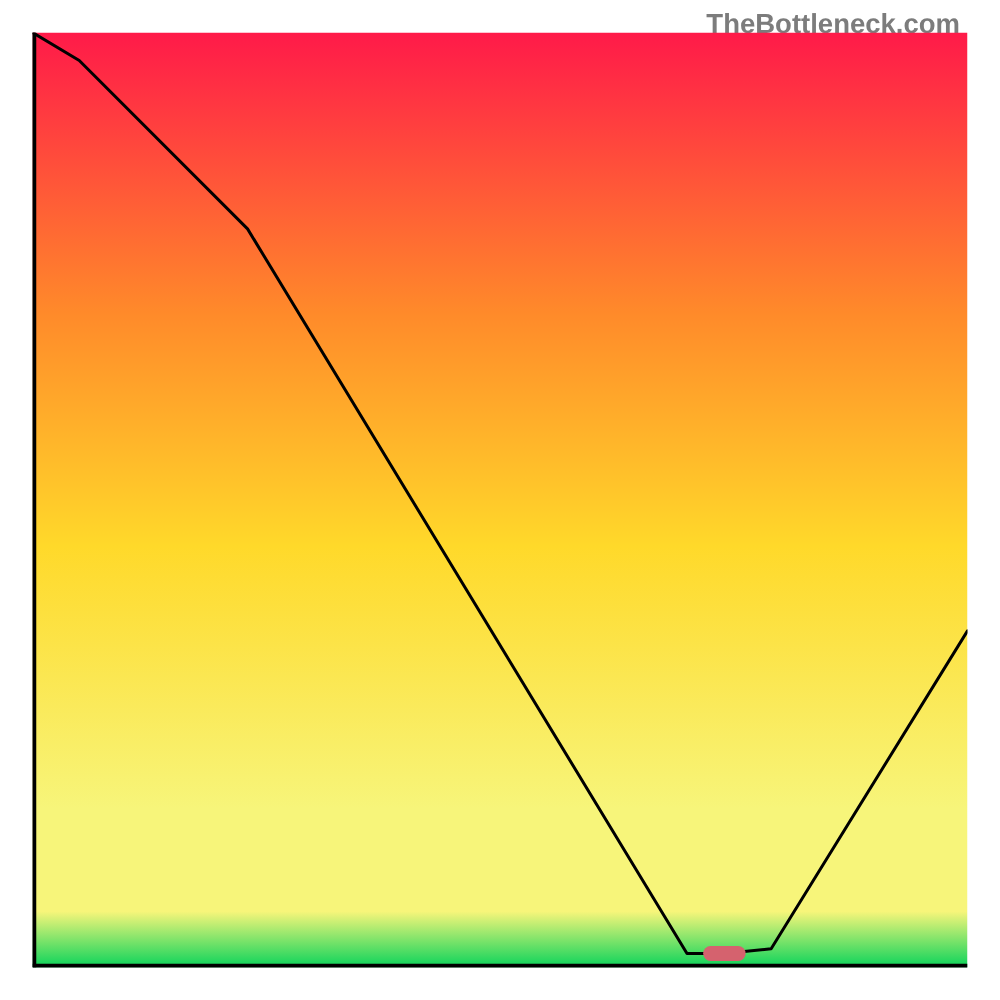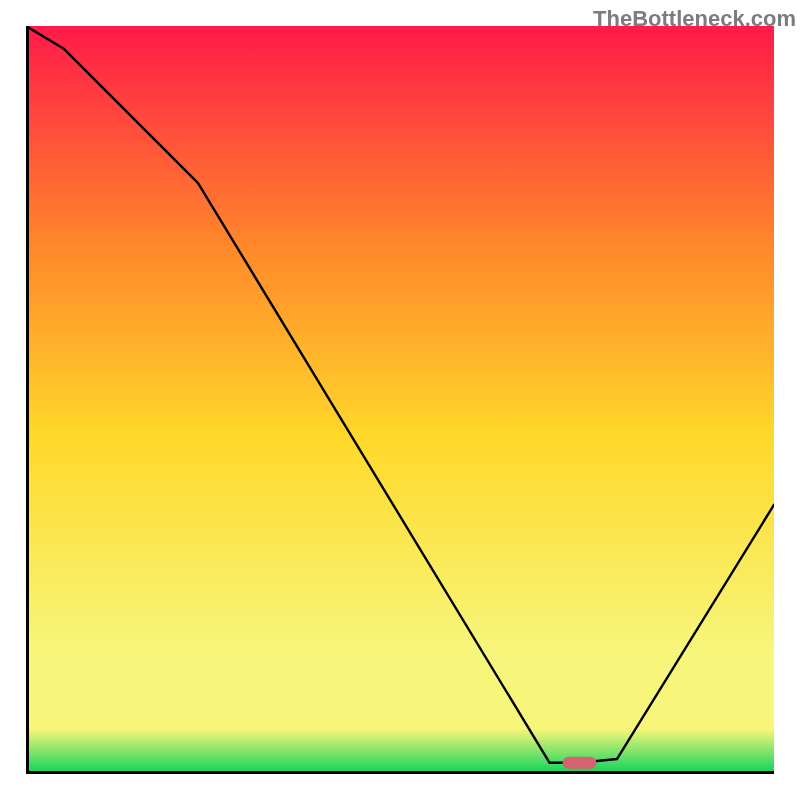--- a/index.html
+++ b/index.html
@@ -7,21 +7,21 @@
     padding: 0;
     width: 800px;
     height: 800px;
     position: relative;
     background: #fff;
     font-family: Arial, Helvetica, sans-serif;
   }
   .watermark {
     position: absolute;
     top: 6px;
-    right: 4px;
+    right: 32px;
     font-size: 22px;
     font-weight: 600;
     color: #7c7c7c;
     margin-left: 44px;
   }
   .plot {
     position: absolute;
     left: 26px;
     top: 26px;
     width: 748px;

